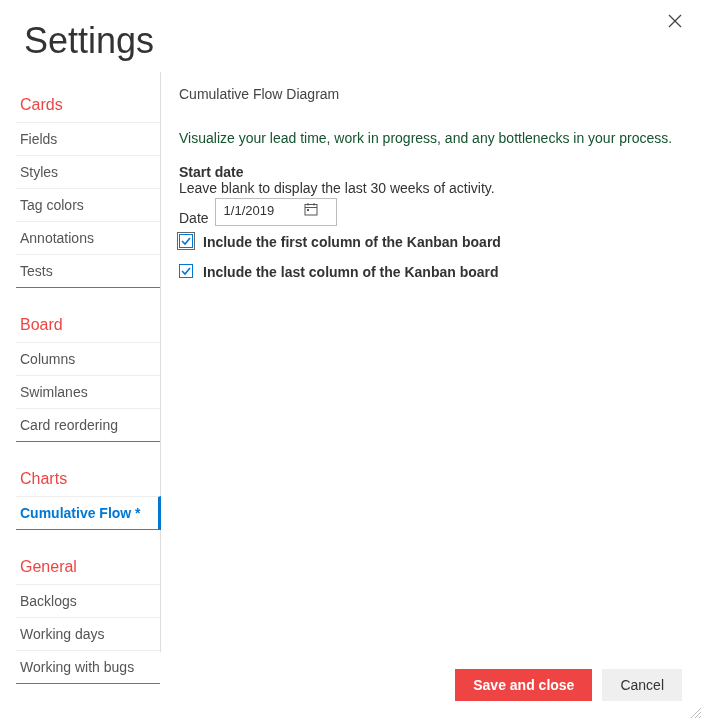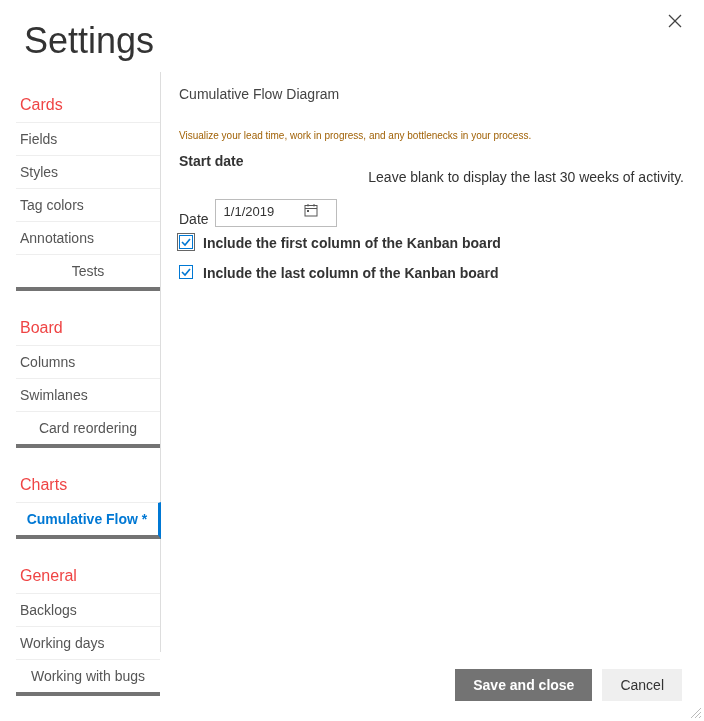--- a/index.html
+++ b/index.html
@@ -46,52 +46,51 @@
       padding: 10px 0 8px 4px;
     }
     .nav-item {
       display: block;
       padding: 8px 4px 8px 4px;
       color: #555;
       border-top: 1px solid #eee;
       cursor: pointer;
       font-size: 14px;
     }
-    .nav-item:last-child { border-bottom: 4px solid #737373; text-align: center; }
+    .nav-item:last-child { border-bottom: 1px solid #737373; }
     .nav-block { margin-bottom: 18px; }
     .nav-item.active {
       color: #0078d4;
       font-weight: 600;
       border-right: 3px solid #0078d4;
       margin-right: -1px;
       background: #fff;
     }
     .content {
       flex: 1;
       padding: 14px 20px 0 18px;
     }
     .panel-title {
       font-size: 14px;
       font-weight: 400;
       color: #444;
       margin-bottom: 28px;
     }
     .panel-desc {
-      color: #a16207;
-      margin-bottom: 12px;
-      font-size: 10px;
+      color: #14532d;
+      margin-bottom: 18px;
+      font-size: 14px;
     }
     .field-label-strong {
       font-weight: 600;
       color: #333;
     }
     .field-hint {
       color: #333;
-      margin-bottom: 14px;
-      text-align: right;
+      margin-bottom: 2px;
     }
     .date-row {
       display: flex;
       align-items: flex-end;
       gap: 6px;
       margin-bottom: 8px;
     }
     .date-row-label { color: #333; }
     .date-input-wrap {
       border: 1px solid #bcbcbc;
@@ -148,21 +147,21 @@
     }
     .btn {
       height: 32px;
       padding: 0 18px;
       border: none;
       font-size: 14px;
       font-family: inherit;
       cursor: pointer;
     }
     .btn-primary {
-      background: #737373;
+      background: #ef4444;
       color: #fff;
       font-weight: 600;
     }
     .btn-secondary {
       background: #efefef;
       color: #333;
     }
     .resize-grip {
       position: absolute;
       right: 2px;

